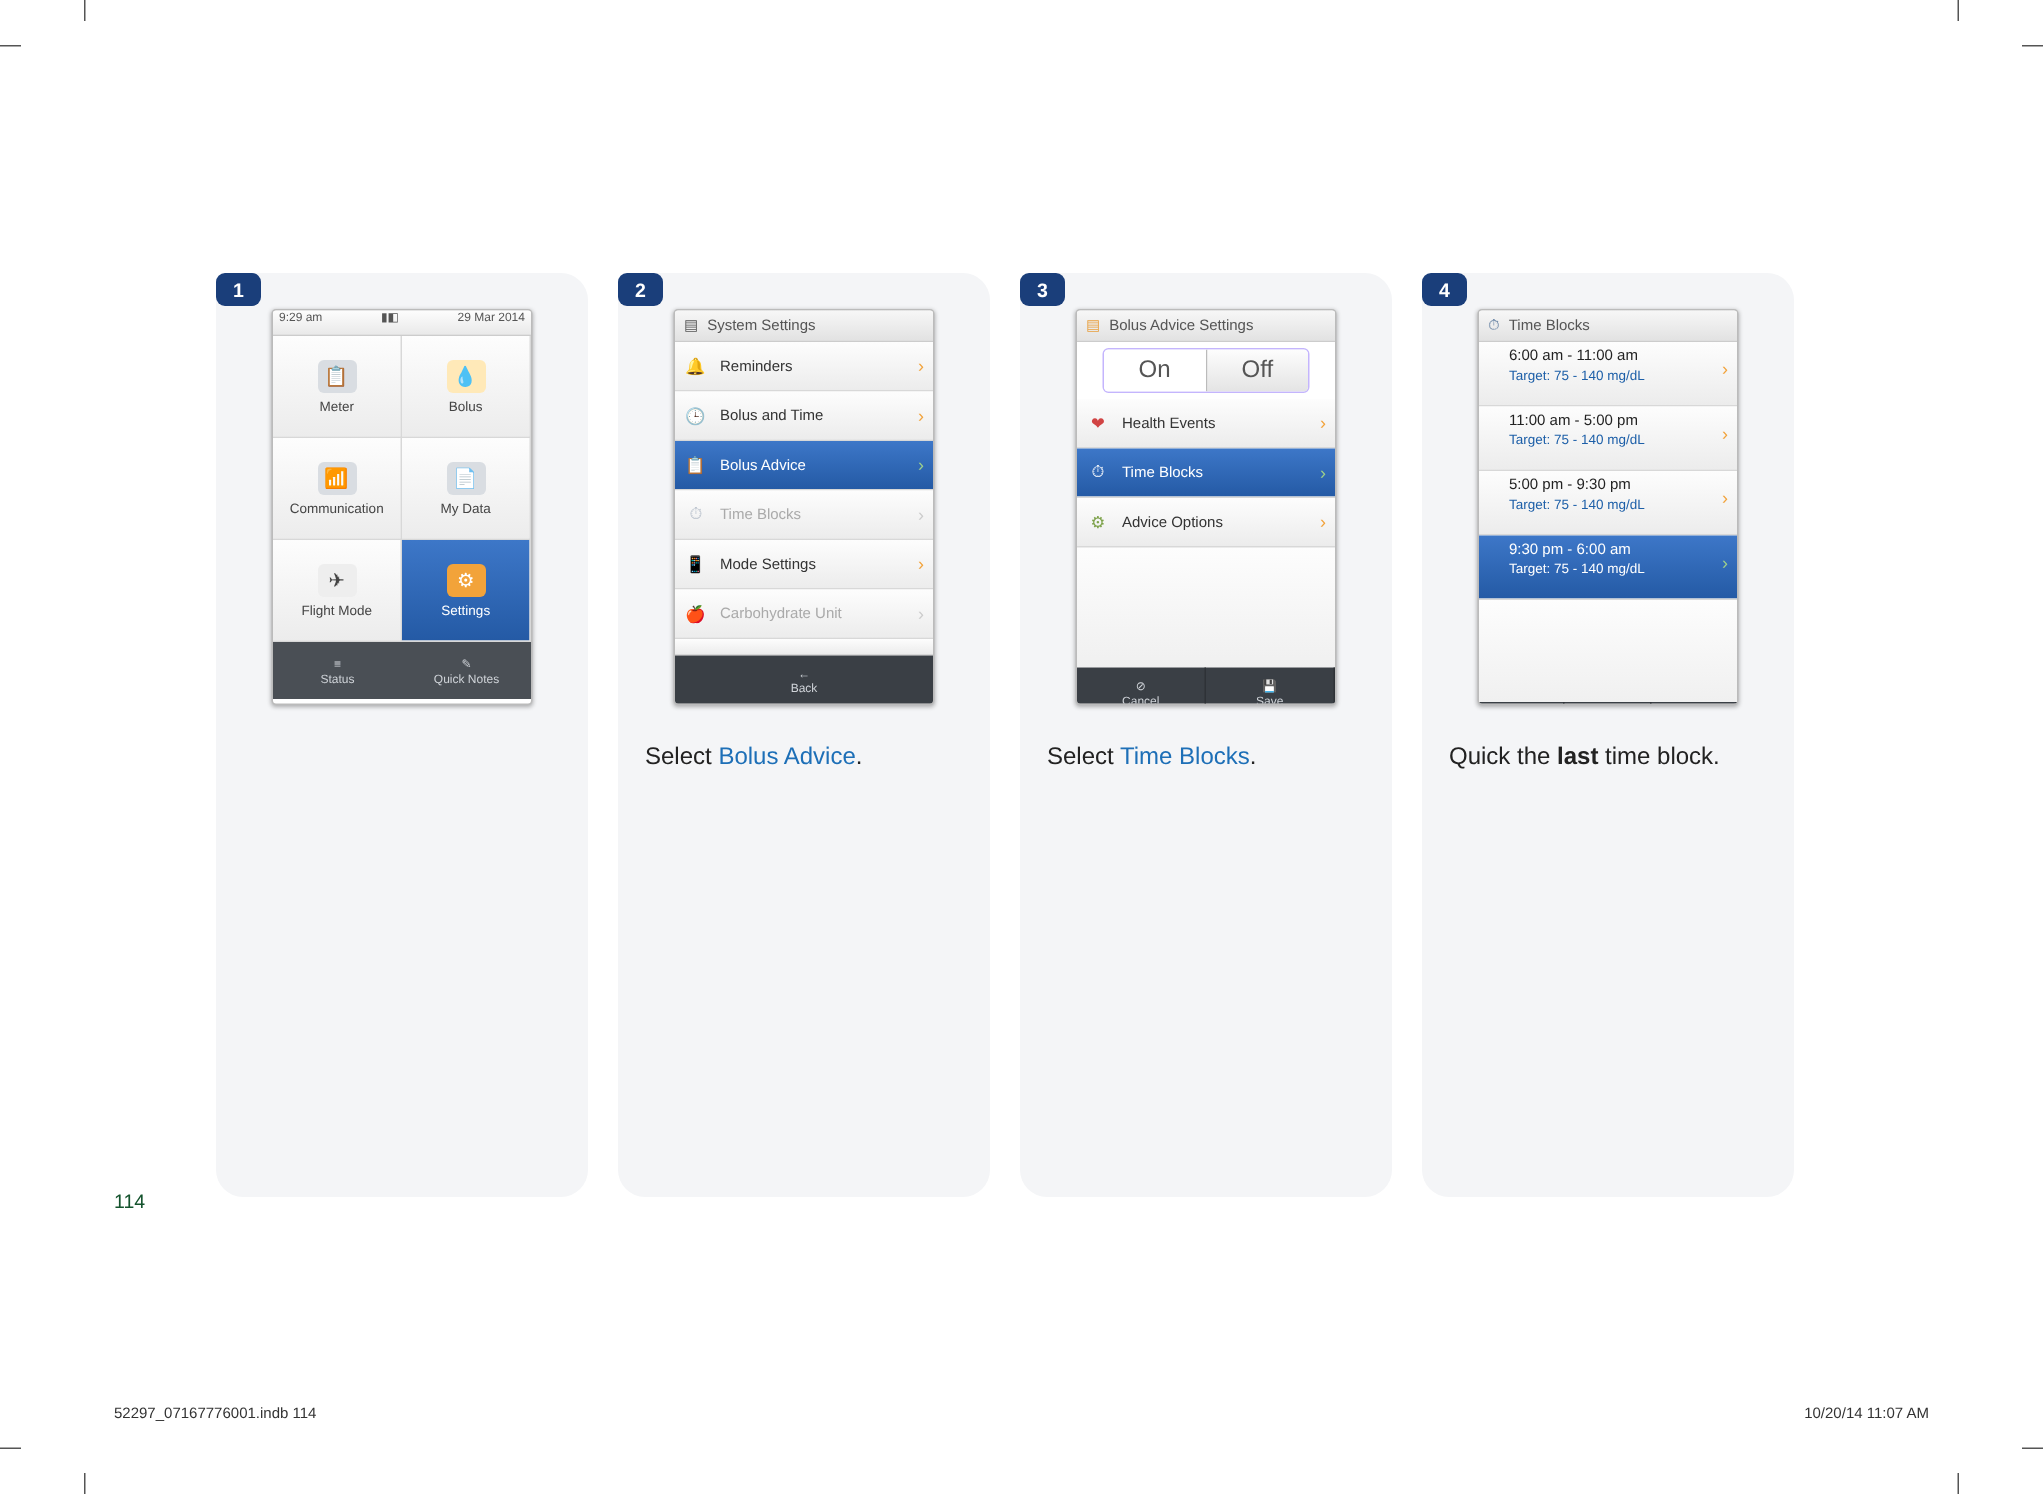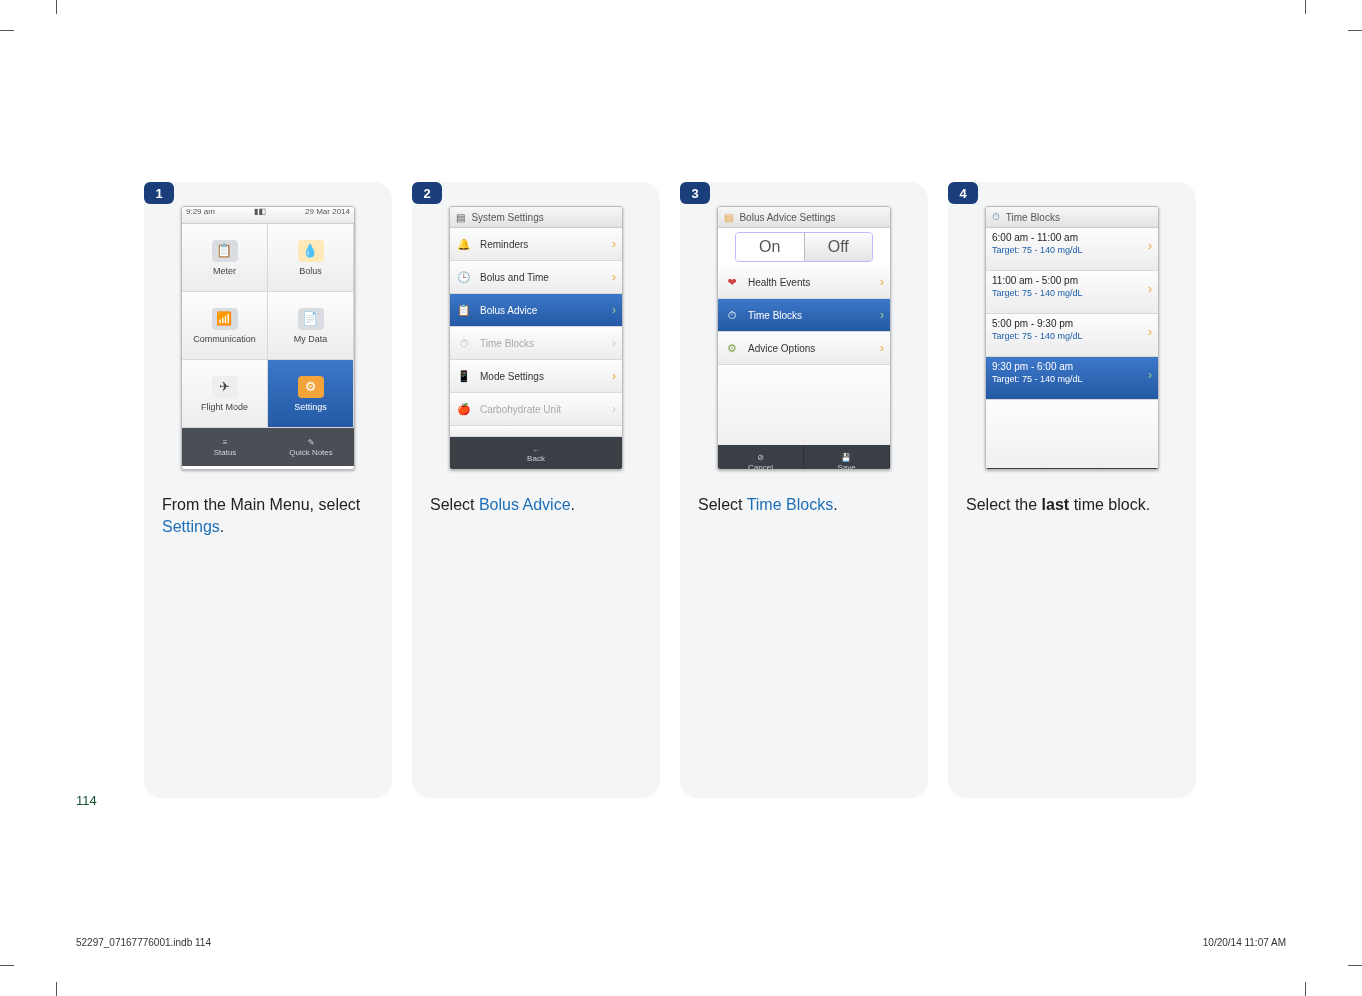--- a/index.html
+++ b/index.html
@@ -23,21 +23,21 @@
   .row{height:32px;border-bottom:1px solid #d8d8d8;display:flex;align-items:center;gap:8px;padding:0 6px;background:linear-gradient(#fdfdfd,#ececec);font-size:10px;color:#333;position:relative}
   .row.sel{background:linear-gradient(#3d77c8,#245aa5);color:#fff}
   .row.dis{color:#aaa}
   .row .chev{position:absolute;right:6px;color:#f2a33a;font-size:12px}
   .row.dis .chev{color:#ccc}
   .row .ic2{width:16px;height:16px;border-radius:3px;display:flex;align-items:center;justify-content:center;font-size:11px}
   .backbar{height:34px;background:#3a3f45;display:flex;flex-direction:column;align-items:center;justify-content:center;color:#cfd3d8;font-size:8px}
   .seg{height:28px;margin:4px 17px;display:flex;border:1px solid #c4b5fd;border-radius:4px;overflow:hidden;font-size:16px}
   .seg div{flex:1;display:flex;align-items:center;justify-content:center;background:linear-gradient(#fdfdfd,#e4e4e4);color:#555}
   .seg div.act{background:#fff;border-right:1px solid #bbb}
-  .tb{height:34px;border-bottom:1px solid #d8d8d8;padding:4px 6px;background:linear-gradient(#fdfdfd,#ececec);position:relative;font-size:10px;line-height:12px}
+  .tb{height:34px;border-bottom:1px solid #d8d8d8;padding:4px 20px;background:linear-gradient(#fdfdfd,#ececec);position:relative;font-size:10px;line-height:12px}
   .tb.sel{background:linear-gradient(#3d77c8,#245aa5);color:#fff}
   .tb .t1{color:#222}
   .tb .t2{color:#1d5fa8;font-size:9px}
   .tb.sel .t1,.tb.sel .t2{color:#fff}
   .tb .chev{position:absolute;right:6px;top:12px;color:#f2a33a;font-size:12px}
   .tb.sel .chev{color:#9fd08a}
   .botbar3{height:34px;background:#3a3f45;display:flex}
   .botbar3 .bb{flex:1;display:flex;flex-direction:column;align-items:center;justify-content:center;color:#cfd3d8;font-size:8px;gap:1px;border-right:1px solid #2e3237}
   .caption{margin-top:24px;font-size:16px;color:#222;line-height:22px}
   .caption .hl{color:#1d6fb7}
@@ -101,23 +101,20 @@
           <div class="fcell">
               <span>≡</span>
               <span>Status</span>
             </div>
           <div class="fcell">
               <span>✎</span>
               <span>Quick Notes</span>
             </div>
         </div>
       </div>
-      <div class="caption">
-        <span>From the Main Menu, select </span><span class="hl">Settings</span><span>.</span>
-      </div>
     </div>
 
     <div class="card">
       <div class="badge">2</div>
       <div class="phone">
         <div class="listhdr">
             <span>▤</span>
             <span>System Settings</span>
           </div>
         <div class="row">
@@ -232,21 +229,21 @@
             <span class="chev">›</span>
           </div>
         <div style="height:68px;background:linear-gradient(#fdfdfd,#f0f0f0)"></div>
         <div class="botbar3">
           <div class="bb"></div>
           <div class="bb"></div>
           <div class="bb"></div>
         </div>
       </div>
       <div class="caption">
-        <span>Select the </span><b>last</b><span> time block.</span>
+        <span>Quick the </span><b>last</b><span> time block.</span>
       </div>
     </div>
 
   </div>
 
   <div class="pgnum">114</div>
   <div class="footnote l">52297_07167776001.indb   114</div>
   <div class="footnote r">10/20/14   11:07 AM</div>
 </div>
 

